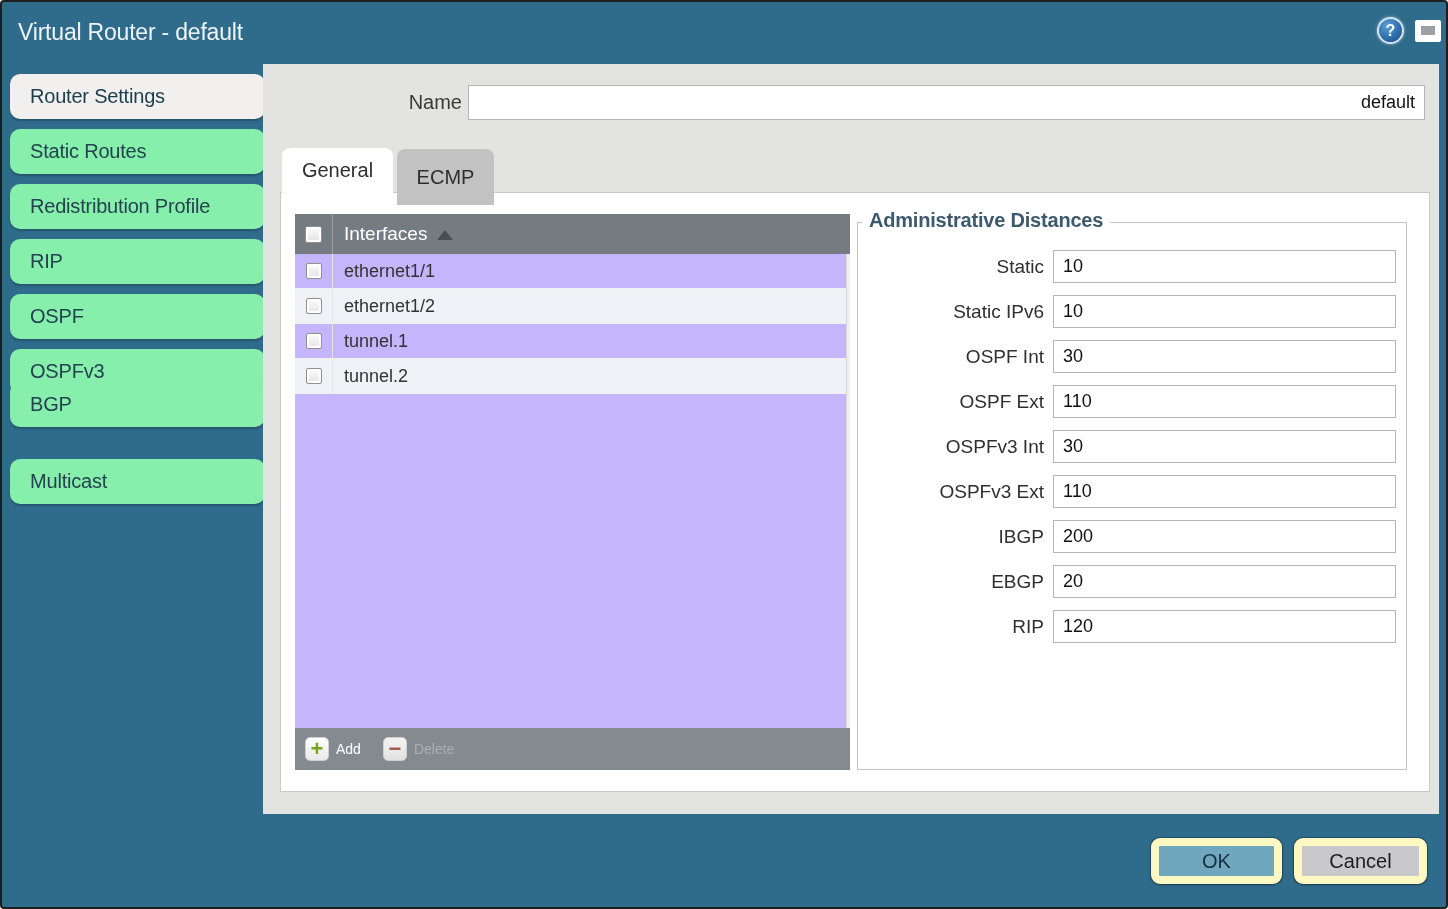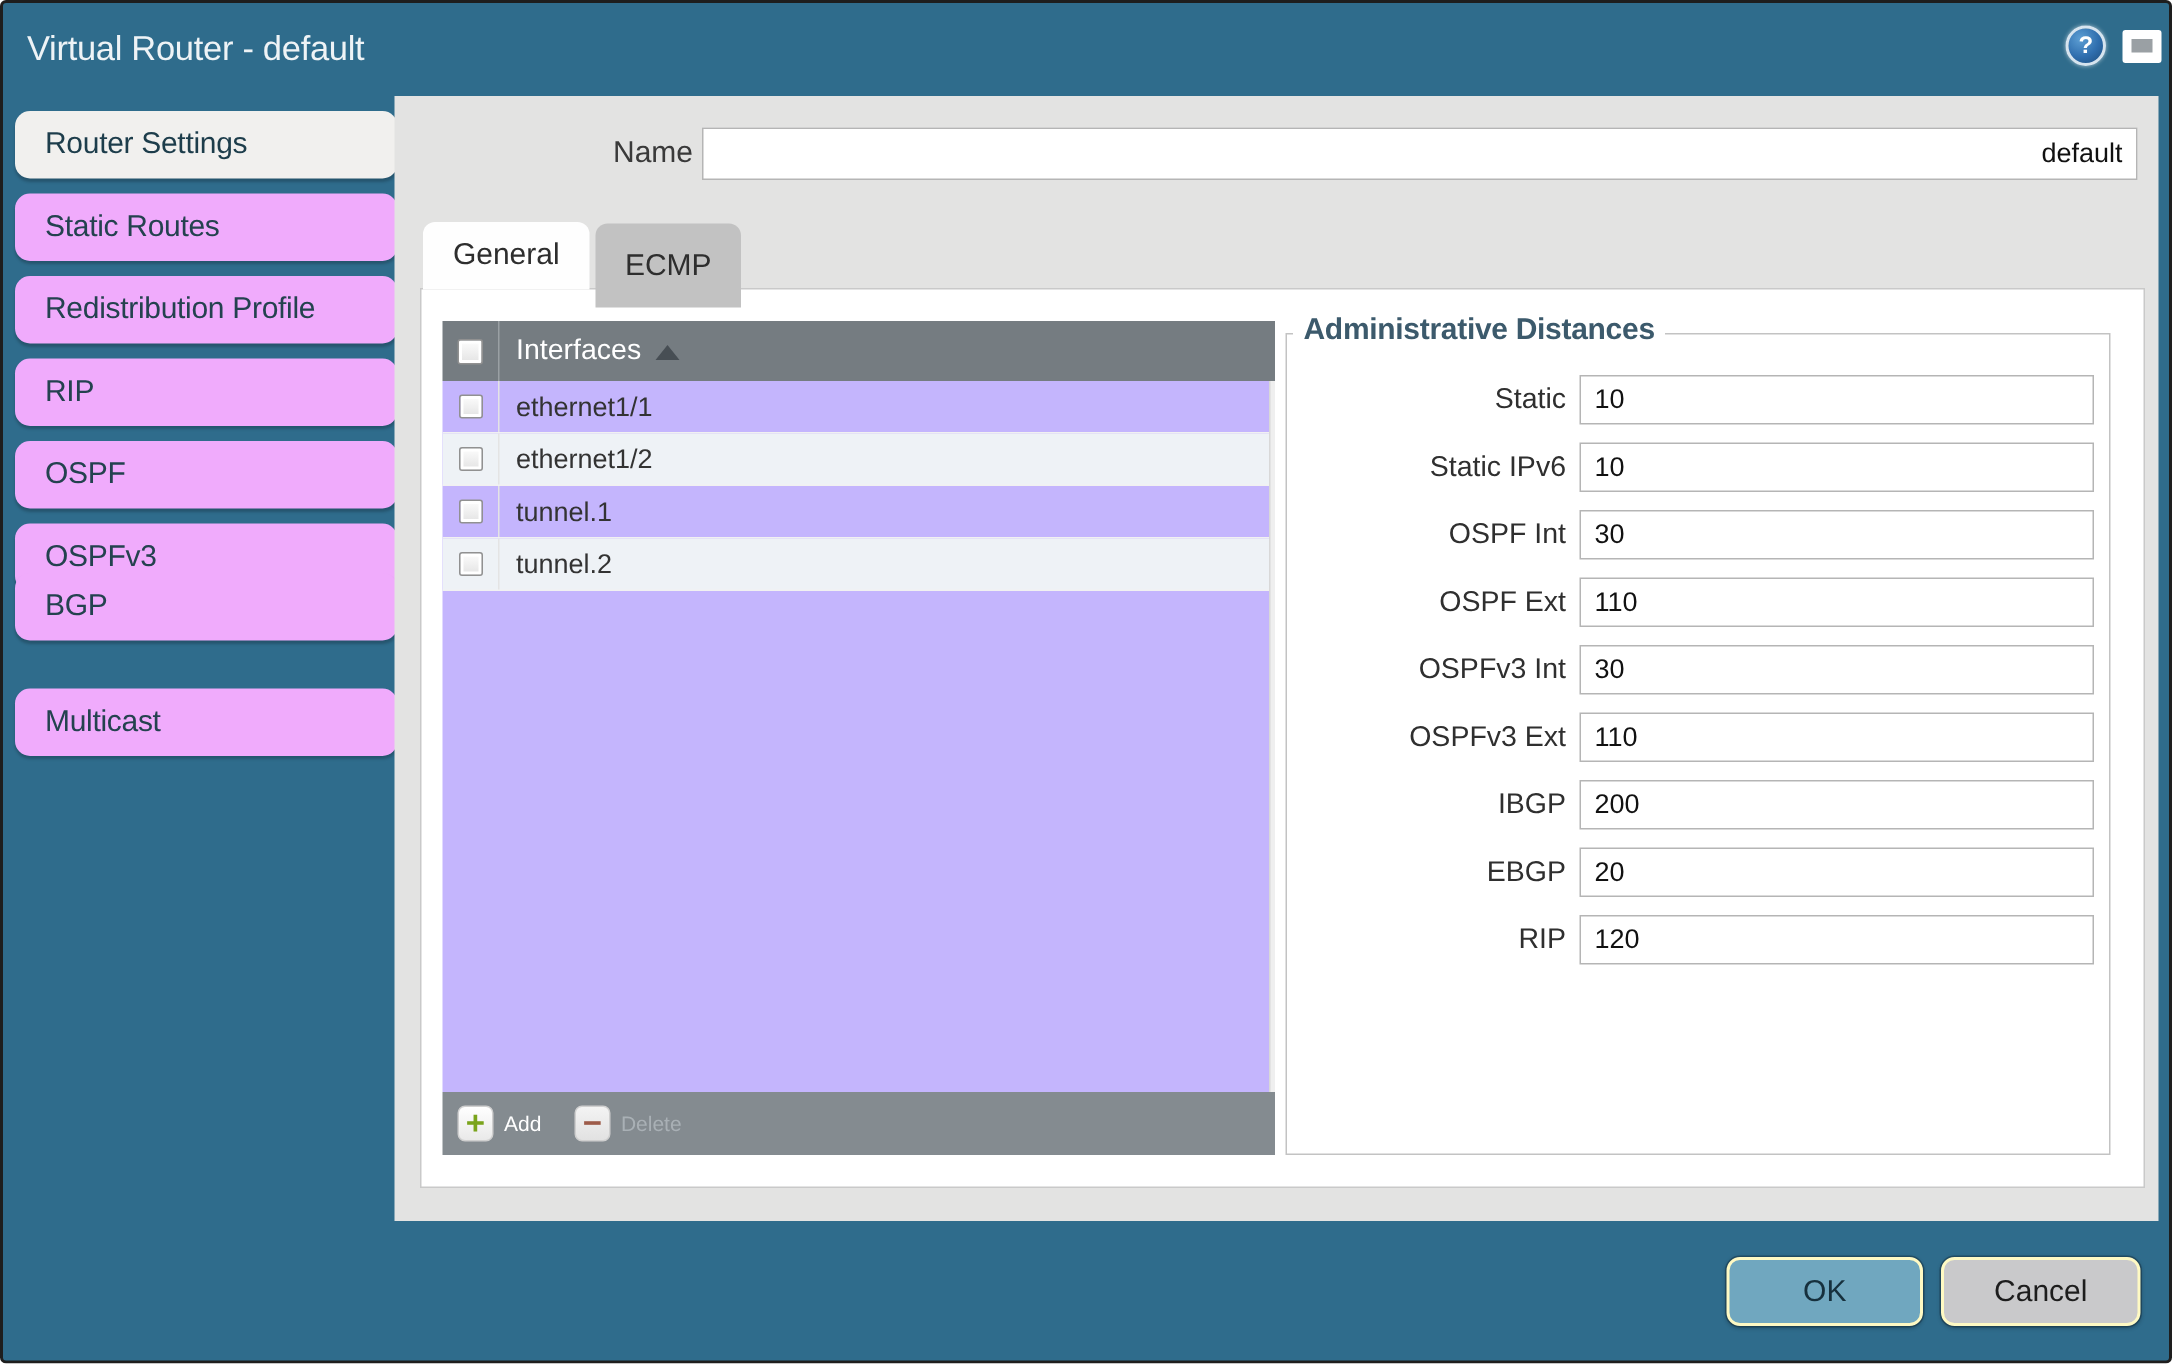--- a/index.html
+++ b/index.html
@@ -32,21 +32,21 @@
     position:absolute; left:1413px; top:18px; width:26px; height:22px;
     background:#fff; border-radius:2px;
     display:flex; align-items:center; justify-content:center;
     cursor:pointer;
   }
   .win-icon .inner { width:14px; height:9px; background:#9aa0a4; margin-top:-1px; }
 
   
   .side-tab {
     position:absolute; left:8px; width:255px; height:45px;
-    background:#f0abfc; border-radius:10px;
+    background:#86efac; border-radius:10px;
     color:#24424f; font-size:20px; line-height:45px;
     padding-left:20px; letter-spacing:-0.2px;
     box-shadow:0 2px 2px rgba(0,0,0,0.22);
     cursor:pointer;
   }
   .side-tab.active { background:#f1f0ee; color:#1d3d4b; }
 
   
   .content {
     position:absolute; left:261px; top:62px; width:1176px; height:750px;
@@ -143,21 +143,21 @@
   .field-row label { width:186px; text-align:right; margin-right:9px; font-size:19px; color:#2f2f2f; flex:none; }
   .field-row input {
     width:343px; height:33px; background:#fff; border:1px solid #b5b5b5;
     font-family:"Liberation Sans", sans-serif;
     font-size:18px; color:#111; padding:0 9px;
   }
 
   
   .btn {
     position:absolute; top:836px; height:46px;
-    border:2px solid #fef9c3; border-radius:9px;
+    border:8px solid #fef9c3; border-radius:9px;
     box-shadow:0 0 0 1px rgba(20,45,60,0.45), 0 1px 3px rgba(0,0,0,0.3);
     font-size:20px; display:flex; align-items:center; justify-content:center;
     cursor:pointer;
   }
   .btn-ok { left:1149px; width:131px; background:#70a7bf; color:#16303d; }
   .btn-cancel { left:1292px; width:133px; background:#c9c9cb; color:#1d1d1d; }
 </style>
 </head>
 <body>
 

